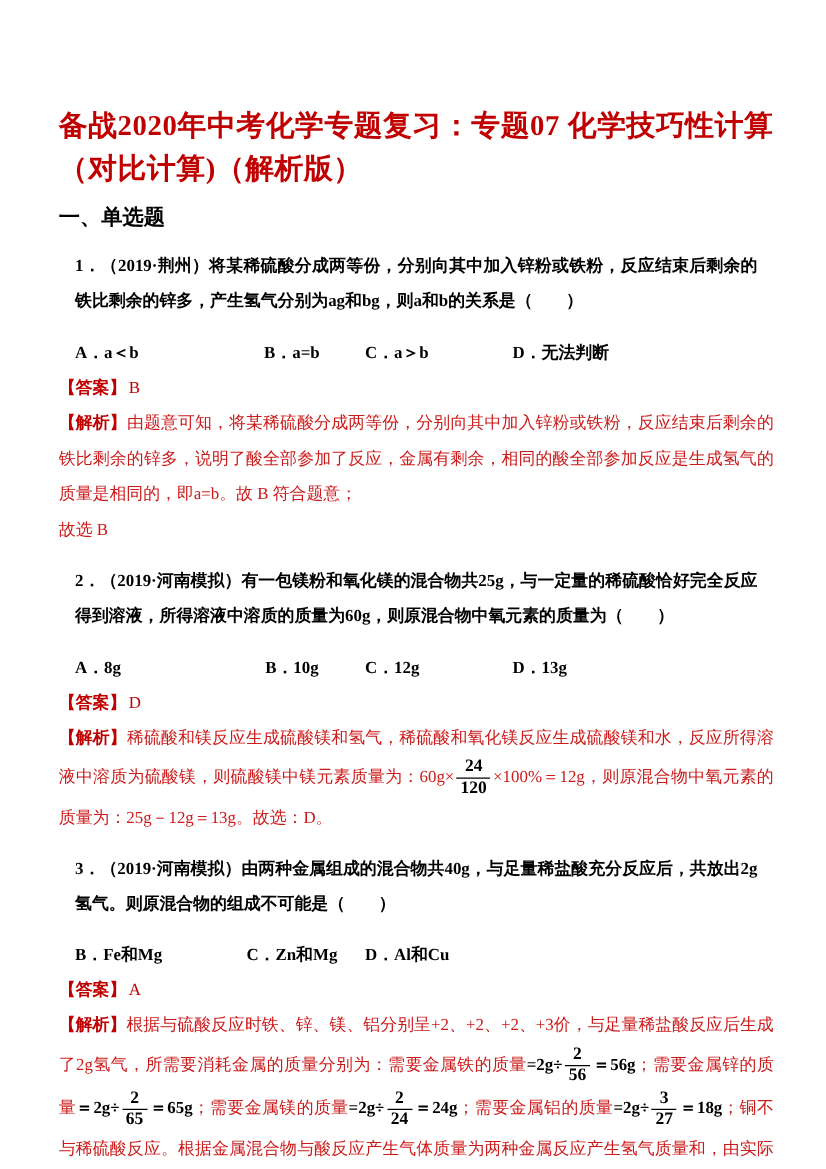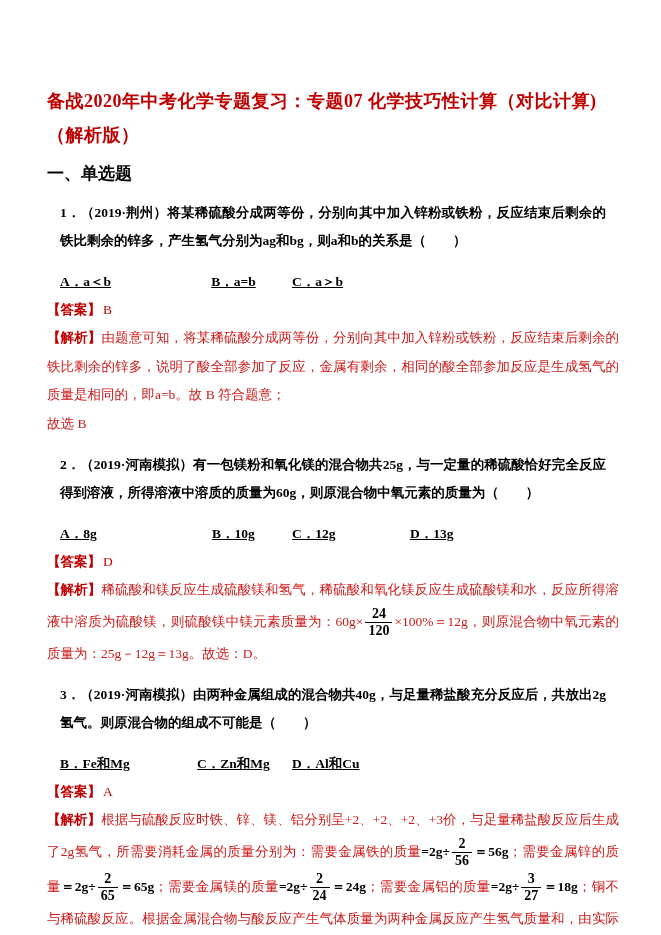--- a/index.html
+++ b/index.html
@@ -10,21 +10,21 @@
   html,body{margin:0;padding:0;background:#ffffff;}
   body{
     width:661px;height:935px;overflow:hidden;
     font-family:"Liberation Serif","DejaVu Serif",serif;
     color:var(--ink);
   }
   .page{padding:84px 42px 0 47px;}
   .doc-title{
     margin:0 0 10px 0;
     color:var(--red);
-    font-size:18px;
+    font-size:23px;
     font-weight:bold;
     line-height:34px;
     letter-spacing:0.5px;
   }
   .section-heading{
     margin:0 0 4px 0;
     color:var(--ink);
     font-size:17px;
     font-weight:bold;
     line-height:24px;
@@ -36,21 +36,20 @@
     font-weight:bold;
     line-height:28px;
     text-align:justify;
   }
   .options{
     display:flex;
     padding-left:13px;
     font-size:13.5px;
     font-weight:bold;
     line-height:28px;
-    text-decoration:underline;
   }
   .options .opt:nth-child(1){width:115px;}
   .options .opt:nth-child(2){width:117px;text-align:center;}
   .options .opt:nth-child(3){width:118px;}
   .options .opt:nth-child(4){flex:1;}
   .ans-line{
     margin:0;
     font-size:13.5px;
     line-height:28px;
   }
@@ -94,20 +93,21 @@
 <div class="page">
   <h1 class="doc-title">备战2020年中考化学专题复习：专题07 化学技巧性计算（对比计算)（解析版）</h1>
   <h2 class="section-heading">一、单选题</h2>
   <div>
       <div class="q-block">
         <p class="stem">1．（2019·荆州）将某稀硫酸分成两等份，分别向其中加入锌粉或铁粉，反应结束后剩余的铁比剩余的锌多，产生氢气分别为ag和bg，则a和b的关系是（　　）</p>
         <div class="options">
           <span class="opt">A．a＜b</span>
           <span class="opt">B．a=b</span>
           <span class="opt">C．a＞b</span>
+          <span class="opt">D．无法判断</span>
         </div>
         <p class="ans-line"><span class="label">【答案】</span><span class="ans-letter">B</span></p>
         <p class="analysis"><span class="label">【解析】</span><span class="seg-red">由题意可知，将某稀硫酸分成两等份，分别向其中加入锌粉或铁粉，反应结束后剩余的铁比剩余的锌多，说明了酸全部参加了反应，金属有剩余，相同的酸全部参加反应是生成氢气的质量是相同的，即a=b。故 B 符合题意；</span></p>
         <p class="analysis"><span class="seg-red">故选 B</span></p>
       </div>
       <div class="q-block">
         <p class="stem">2．（2019·河南模拟）有一包镁粉和氧化镁的混合物共25g，与一定量的稀硫酸恰好完全反应得到溶液，所得溶液中溶质的质量为60g，则原混合物中氧元素的质量为（　　）</p>
         <div class="options">
           <span class="opt">A．8g</span>
           <span class="opt">B．10g</span>

